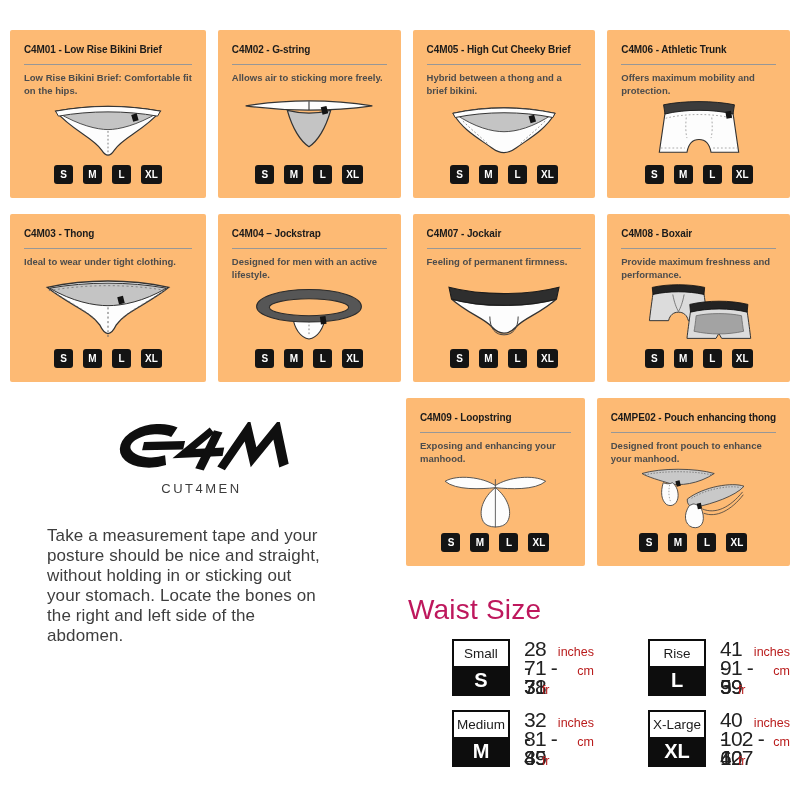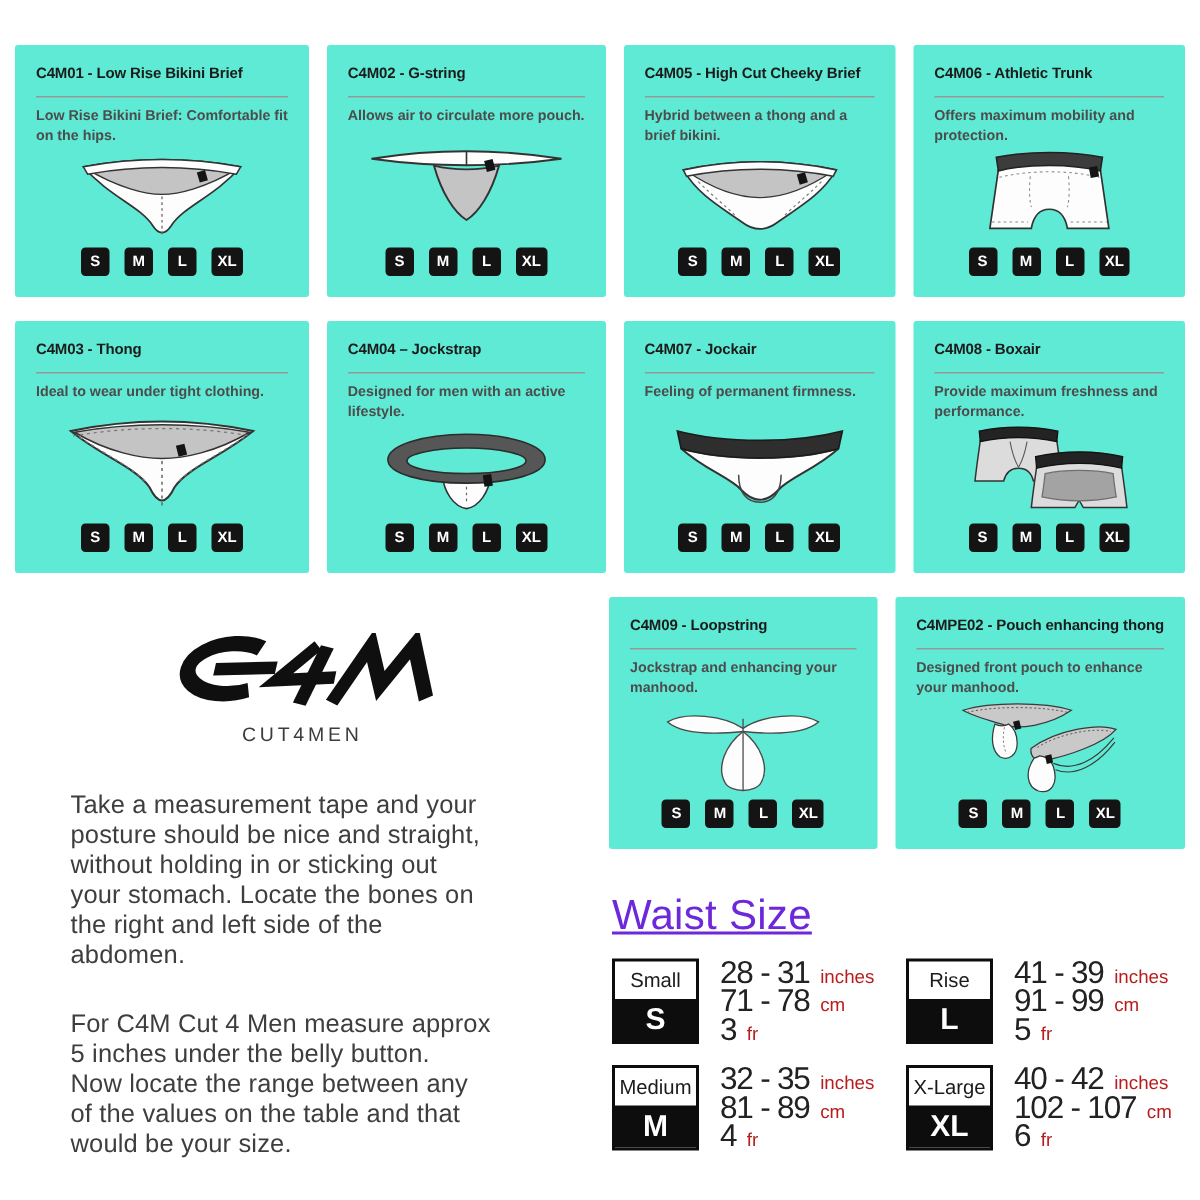--- a/index.html
+++ b/index.html
@@ -7,21 +7,21 @@
     width:800px;height:800px;box-sizing:border-box;
     background:#ffffff;overflow:hidden;
     padding:30px 10px 0;
     font-family:"Liberation Sans", sans-serif;
     color:#1b1b1b;
   }
   
   .grid8{display:grid;grid-template-columns:repeat(4,1fr);gap:16px 12px;}
   .grid2{display:grid;grid-template-columns:repeat(2,1fr);gap:12px;}
   .card{
-    background:#5eead4;border-radius:2px;height:168px;box-sizing:border-box;
+    background:#fdba74;border-radius:2px;height:168px;box-sizing:border-box;
     padding:12px 14px;display:flex;flex-direction:column;
   }
   .card-title{
     margin:0;font-size:10px;font-weight:700;letter-spacing:-0.1px;color:#1b1b1b;
     line-height:15px;padding-bottom:7px;border-bottom:1px solid #979797;
     white-space:nowrap;overflow:visible;
   }
   .card-desc{
     margin:7px 0 0;font-size:9.5px;line-height:12.5px;color:#4c4c4c;
     white-space:pre;min-height:13px;font-weight:bold;
@@ -39,26 +39,26 @@
   .left-col{padding:24px 18px 0 37px;box-sizing:border-box;}
   .logo-block{text-align:center;margin-right:20px;}
   .logo-sub{font-size:13px;letter-spacing:2.5px;color:#3c3c3c;margin-top:3px;}
   .instructions{
     margin:30px 0 0;font-size:17px;line-height:20px;color:#3e3e3e;
     white-space:pre;letter-spacing:0.1px;
   }
   .instructions + .instructions{margin-top:26px;}
   
   .waist{margin-top:28px;padding-left:2px;}
-  .waist-title{margin:0;font-size:28px;font-weight:400;color:#6d28d9;letter-spacing:0.2px;text-decoration:underline;}
+  .waist-title{margin:0;font-size:28px;font-weight:400;color:#be185d;letter-spacing:0.2px;}
   .waist-grid{display:grid;grid-template-columns:1fr 1fr;gap:14px 10px;margin-top:13px;}
   .wrow{display:flex;gap:14px;align-items:flex-start;}
   .sizebox{
     width:58px;height:57px;box-sizing:border-box;border:2px solid #0d0d0d;
-    background:#fff;display:flex;flex-direction:column;flex:none;
+    background:#fff;display:flex;flex-direction:column;flex:none;margin-left:44px;
   }
   .sizebox-label{flex:1;display:flex;align-items:center;justify-content:center;
     font-size:13.5px;color:#1b1b1b;}
   .sizebox-letter{height:28px;background:#0d0d0d;color:#fff;font-size:20px;font-weight:700;
     display:flex;align-items:center;justify-content:center;}
   .meas{display:flex;flex-direction:column;height:57px;}
   .mline{display:flex;align-items:baseline;gap:7px;line-height:19px;height:19px;}
   .mnum{font-size:21px;letter-spacing:-0.8px;color:#222;}
   .munit{font-size:12.5px;color:#b91c1c;}
 </style>
@@ -85,21 +85,21 @@
       <div class="badges">
           <span class="badge">S</span>
           <span class="badge">M</span>
           <span class="badge">L</span>
           <span class="badge">XL</span>
         </div>
     </article>
 
     <article class="card">
       <h3 class="card-title">C4M02 - G-string</h3>
-      <p class="card-desc">Allows air to circulate more pouch.</p>
+      <p class="card-desc">Allows air to sticking more freely.</p>
       <div class="illus">
         <svg viewBox="0 0 160 96">
           <path d="M4,25 C55,17 105,17 156,25 C105,32 55,32 4,25 Z" fill="#fdfdfd" stroke="#333" stroke-width="1.5"></path>
           <line x1="80" y1="19.5" x2="80" y2="30" stroke="#333" stroke-width="1.3"></line>
           <path d="M54,30.5 C60,52 70,68 80,74 C90,68 100,52 106,30.5 C90,34.5 70,34.5 54,30.5 Z" fill="#c4c4c4" stroke="#333" stroke-width="1.5"></path>
           <rect x="95" y="26" width="7" height="9" fill="#141414" transform="rotate(-14 98 30)"></rect>
         </svg>
       </div>
       <div class="badges">
           <span class="badge">S</span>
@@ -252,33 +252,28 @@
           </g>
         </svg>
         <div class="logo-sub">CUT4MEN</div>
       </div>
       <p class="instructions">Take a measurement tape and your
 posture should be nice and straight,
 without holding in or sticking out
 your stomach. Locate the bones on
 the right and left side of the
 abdomen.</p>
-      <p class="instructions">For C4M Cut 4 Men measure approx
-5 inches under the belly button.
-Now locate the range between any
-of the values on the table and that
-would be your size.</p>
     </div>
 
     <div class="right-col">
       <div class="grid2">
 
         <article class="card">
           <h3 class="card-title">C4M09 - Loopstring</h3>
-          <p class="card-desc">Jockstrap and enhancing your
+          <p class="card-desc">Exposing and enhancing your
 manhood.</p>
           <div class="illus">
             <svg viewBox="0 0 160 96">
               <path d="M80,29 C62,17 26,13 9,23 C24,36 60,34 80,32 C100,34 136,36 151,23 C134,13 98,17 80,29 Z" fill="#fdfdfd" stroke="#4a4a4a" stroke-width="1.3"></path>
               <path d="M80,32 C63,45 55,66 63,80 C68,90 92,90 97,80 C105,66 97,45 80,32 Z" fill="#fdfdfd" stroke="#4a4a4a" stroke-width="1.3"></path>
               <line x1="80" y1="20" x2="80" y2="88" stroke="#4a4a4a" stroke-width="1.2"></line>
             </svg>
           </div>
           <div class="badges">
               <span class="badge">S</span>

